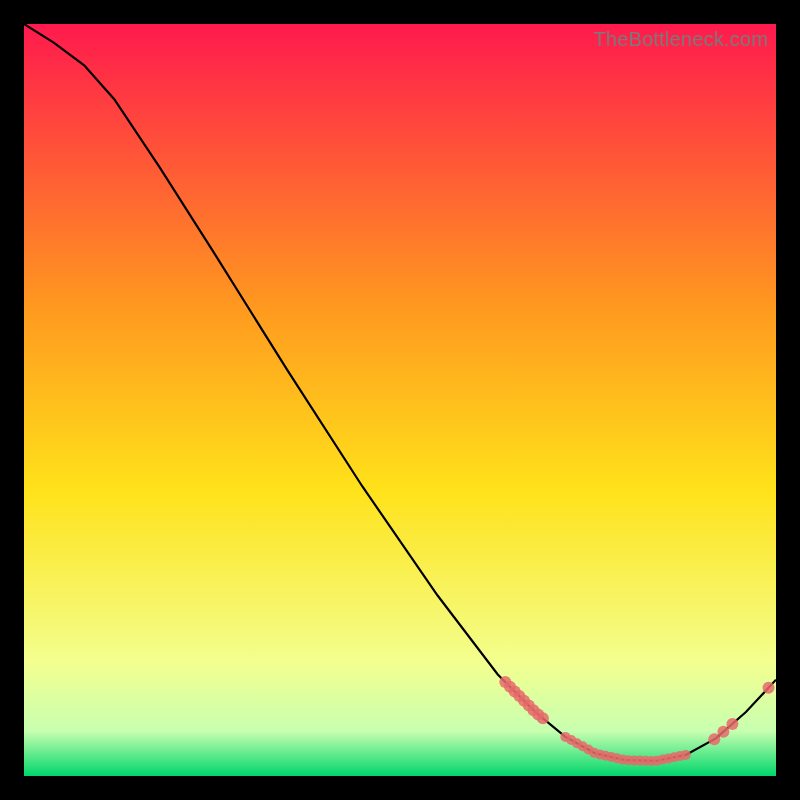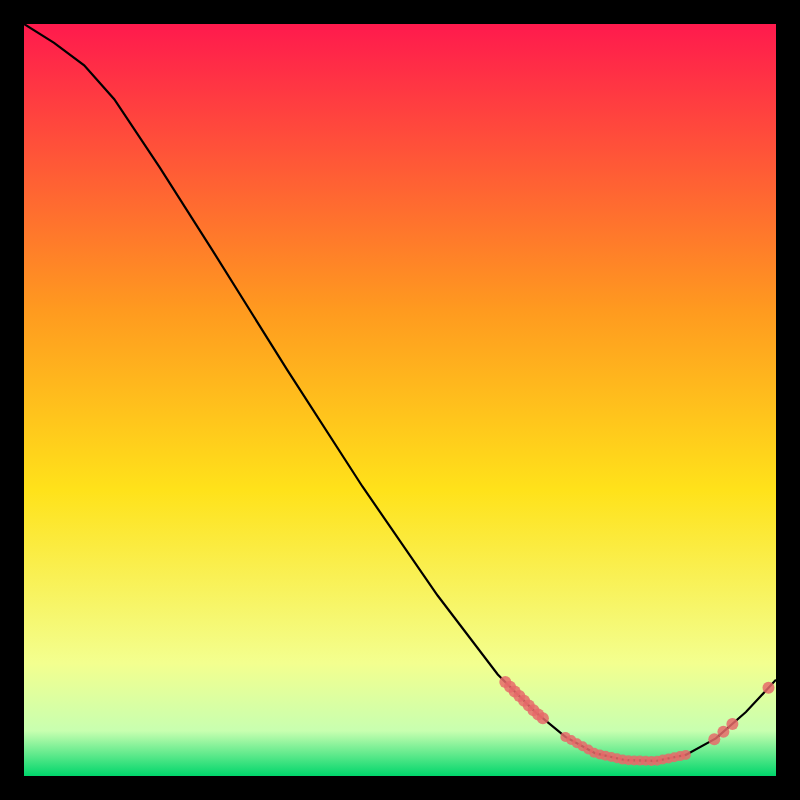--- a/index.html
+++ b/index.html
@@ -85,13 +85,14 @@
         <circle cx="644.6" cy="734.4" r="5" fill="#e66a6a" fill-opacity="0.85"></circle>
         <circle cx="650.3" cy="733.2" r="5" fill="#e66a6a" fill-opacity="0.85"></circle>
         <circle cx="656.0" cy="732.1" r="5" fill="#e66a6a" fill-opacity="0.85"></circle>
         <circle cx="661.8" cy="730.9" r="5" fill="#e66a6a" fill-opacity="0.85"></circle>
         <circle cx="690.3" cy="715.2" r="6" fill="#e66a6a" fill-opacity="0.85"></circle>
         <circle cx="699.4" cy="707.8" r="6" fill="#e66a6a" fill-opacity="0.85"></circle>
         <circle cx="708.4" cy="699.9" r="6" fill="#e66a6a" fill-opacity="0.85"></circle>
         <circle cx="744.5" cy="663.8" r="6" fill="#e66a6a" fill-opacity="0.85"></circle>
       </g>
   </svg>
+  <div class="watermark">TheBottleneck.com</div>
 </div>
 
 </body></html>

